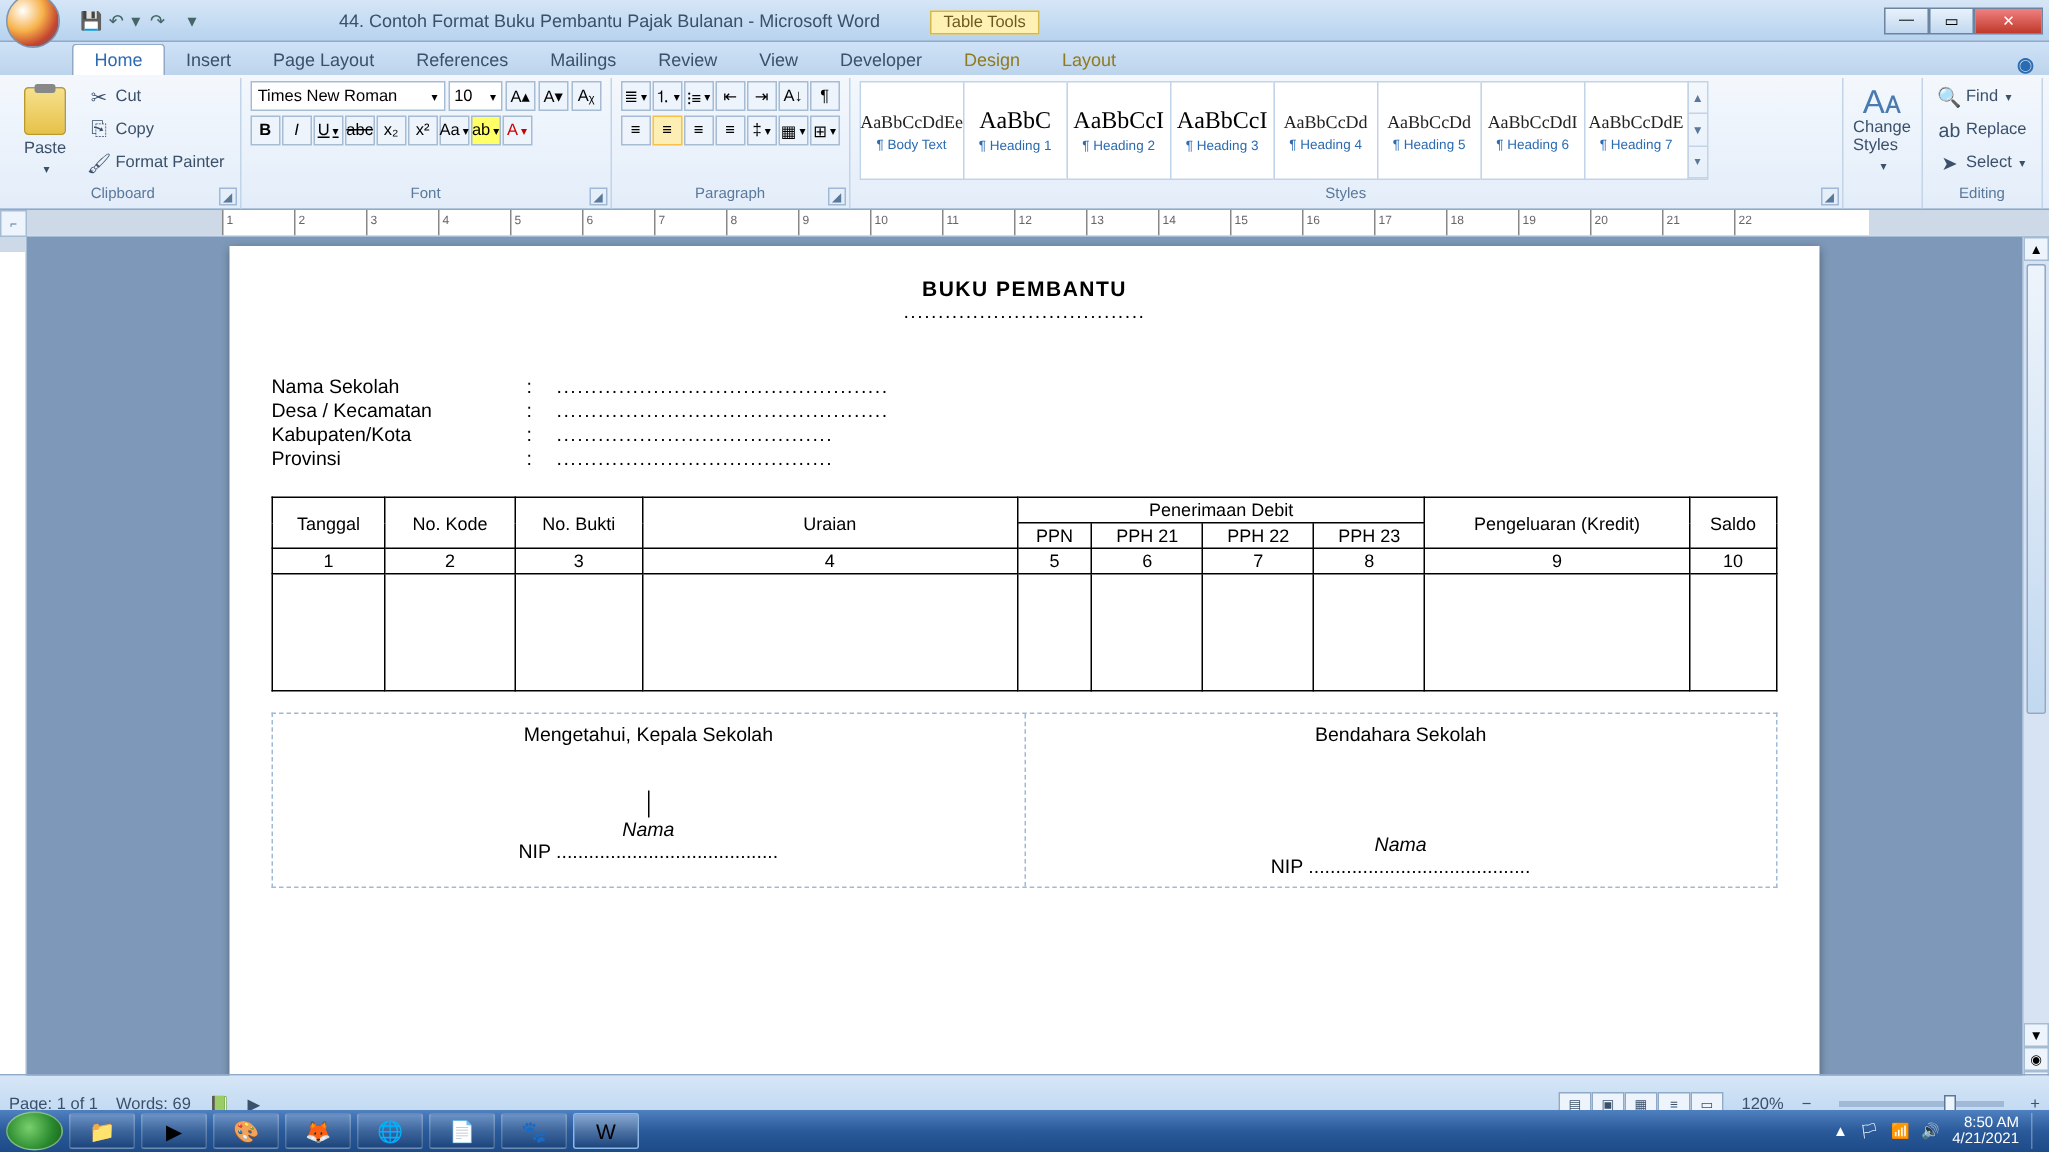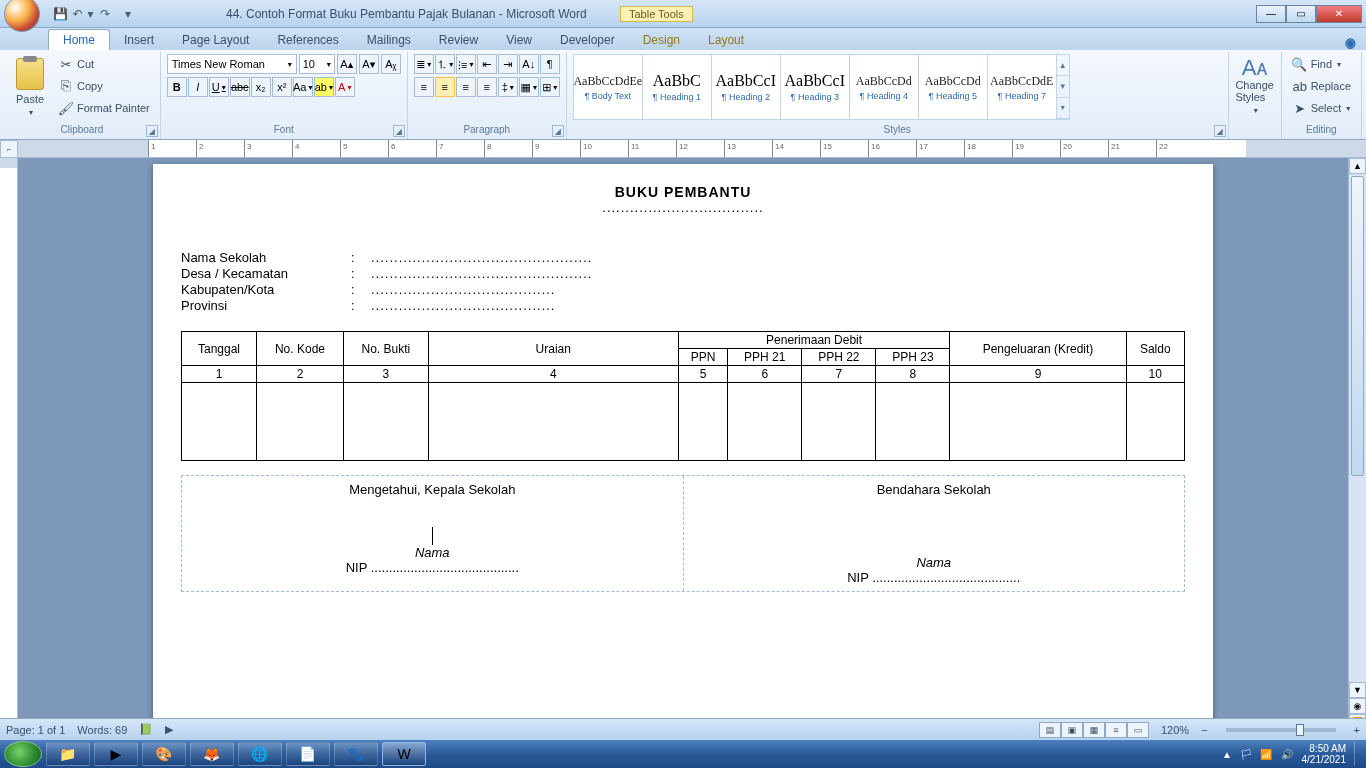--- a/index.html
+++ b/index.html
@@ -91,21 +91,21 @@
 .sig-cell { flex:1; text-align:center; padding:6px; border-right:1px dashed #9fb9d7; }
 .sig-cell:last-child { border-right:none; }
 .cursor-line { display:inline-block; width:1px; height:18px; background:#000; vertical-align:middle; }
 
 
 .v-scroll { position:absolute; right:0; top:158px; bottom:22px; width:18px; background:#d7e3f2; border-left:1px solid #a6bbd4; display:flex; flex-direction:column; }
 .v-scroll .arr { height:16px; background:#eef4fb; border:1px solid #a6bbd4; font-size:9px; display:flex; align-items:center; justify-content:center; }
 .v-scroll .thumb { margin:2px; background:linear-gradient(#eef4fb,#c1d8ef); border:1px solid #8fa9c7; border-radius:2px; }
 
 
-.statusbar { position:absolute; left:0; right:0; bottom:28px; height:22px; background:linear-gradient(#d6e6f7,#b7d3ef); border-top:1px solid #8fa9c7; display:flex; align-items:center; padding:0 6px; font-size:11px; color:#3a506b; gap:12px;text-align:right; }
+.statusbar { position:absolute; left:0; right:0; bottom:13px; height:39px; background:linear-gradient(#d6e6f7,#b7d3ef); border-top:1px solid #8fa9c7; display:flex; align-items:center; padding:0 6px; font-size:11px; color:#3a506b; gap:12px;text-align:right; }
 .statusbar .spacer { flex:1; }
 .view-btns { display:flex; gap:0; }
 .view-btns div { width:22px; height:16px; border:1px solid #8fa9c7; background:#eef4fb; font-size:9px; display:flex; align-items:center; justify-content:center; }
 .zoom-slider { width:110px; height:4px; background:#9fb9d7; position:relative; margin:0 6px; }
 .zoom-slider .knob { position:absolute; top:-4px; left:70px; width:8px; height:12px; background:#eef4fb; border:1px solid #5a789a; }
 
 
 .taskbar { position:absolute; left:0; right:0; bottom:0; height:28px; background:linear-gradient(#4f80c0,#2a5a9a 50%,#1d4a88); display:flex; align-items:center; padding:0 4px; gap:4px; }
 .start { width:38px; height:26px; background:radial-gradient(circle at 40% 40%, #79d06c, #2a8a2f 60%, #195b1d); border-radius:50%; border:1px solid rgba(255,255,255,0.4); }
 .task-item { width:44px; height:24px; background:linear-gradient(rgba(255,255,255,0.2),rgba(0,0,0,0.1)); border:1px solid rgba(255,255,255,0.2); border-radius:2px; display:flex; align-items:center; justify-content:center; font-size:14px; }
@@ -256,20 +256,24 @@
           <div class="style-prev big">AaBbCcI</div>
           <div class="style-name">¶ Heading 3</div>
         </div>
         <div class="style-item">
           <div class="style-prev ">AaBbCcDd</div>
           <div class="style-name">¶ Heading 4</div>
         </div>
         <div class="style-item">
           <div class="style-prev ">AaBbCcDd</div>
           <div class="style-name">¶ Heading 5</div>
+        </div>
+        <div class="style-item">
+          <div class="style-prev ">AaBbCcDdI</div>
+          <div class="style-name">¶ Heading 6</div>
         </div>
         <div class="style-item">
           <div class="style-prev ">AaBbCcDdE</div>
           <div class="style-name">¶ Heading 7</div>
         </div>
         <div class="style-scroll">
           <div>▲</div>
           <div>▼</div>
           <div>▾</div>
         </div>

